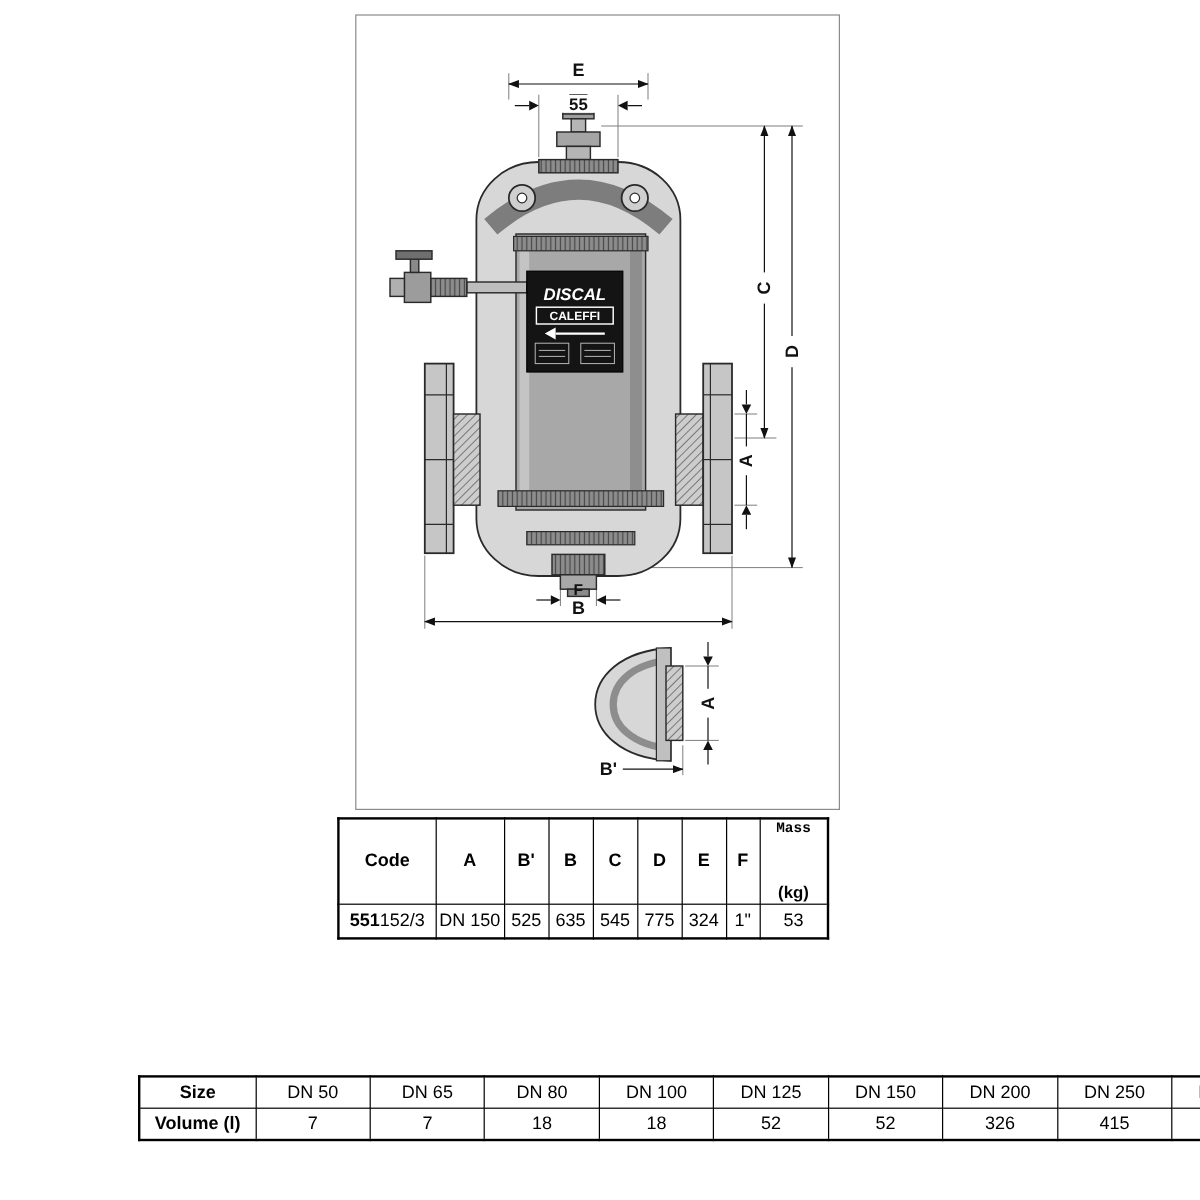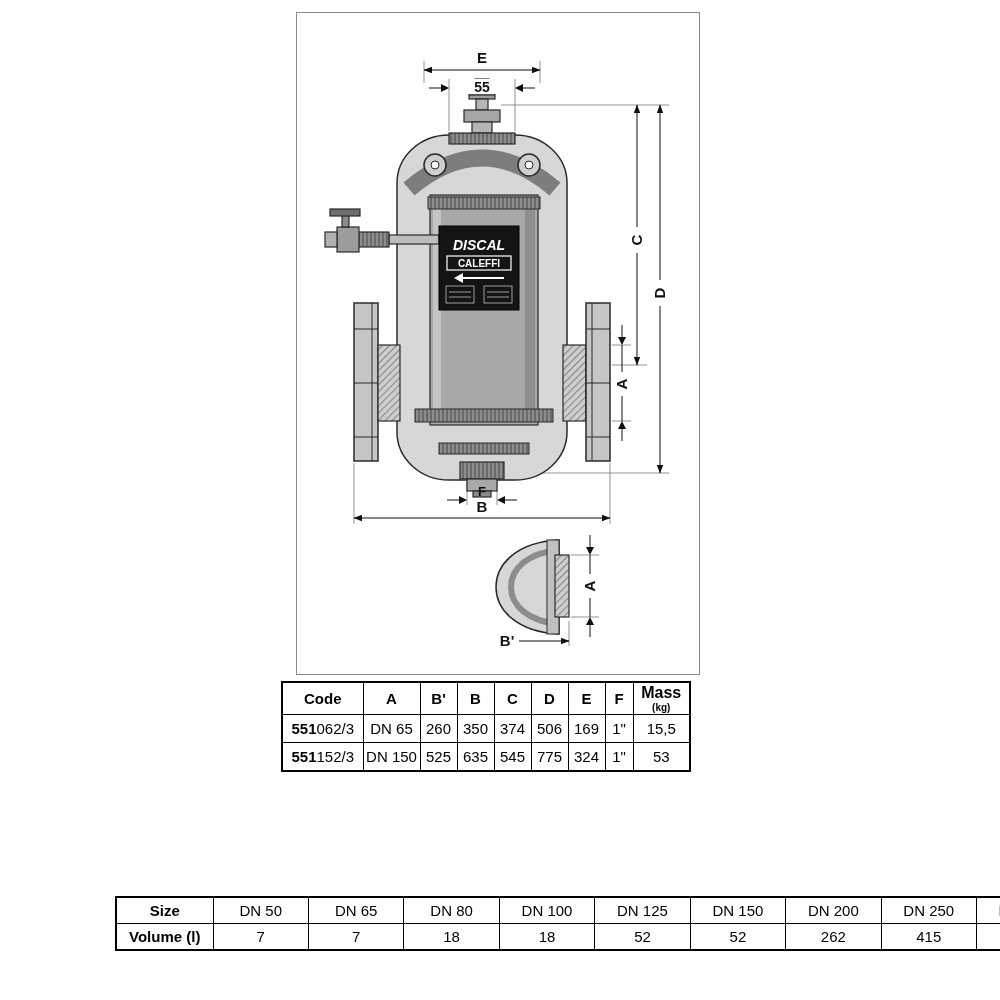--- a/index.html
+++ b/index.html
@@ -3,22 +3,22 @@
 <meta charset="utf-8">
 <style>
   html,body{margin:0;padding:0;background:#fff;}
   body{width:1000px;height:1000px;position:relative;font-family:"Liberation Sans",sans-serif;color:#000;}
   .drawing-frame{position:absolute;left:296px;top:12px;width:404px;height:663px;border:1px solid #8a8a8a;background:#fff;box-sizing:border-box;}
   svg text{font-family:"Liberation Sans",sans-serif;}
 
   .dim-table{position:absolute;left:281px;top:681px;width:408px;border-collapse:collapse;table-layout:fixed;font-size:15px;border:2px solid #000;}
   .dim-table th,.dim-table td{border:1px solid #000;text-align:center;vertical-align:middle;padding:1px 0;height:25px;overflow:hidden;white-space:nowrap;}
   .dim-table th{font-weight:bold;}
-  .mass-l1{font-size:16px;font-weight:bold;line-height:1.1;}
-  .mass-l2{font-size:10px;font-weight:bold;line-height:1.1;}
+  .mass-l1{font-size:12px;font-weight:bold;line-height:1.1;font-family:Liberation Mono, monospace;}
+  .mass-l2{font-size:14px;font-weight:bold;line-height:1.1;margin-top:39px;}
   .code-cell{font-weight:normal;}
   .code-cell b{font-weight:bold;}
 
   .vol-table{position:absolute;left:115px;top:896px;width:958px;border-collapse:collapse;table-layout:fixed;font-size:15px;border:2px solid #000;}
   .vol-table th,.vol-table td{border:1px solid #000;text-align:center;vertical-align:middle;padding:1px 0;height:23px;white-space:nowrap;}
   .vol-table th{font-weight:bold;}
 </style>
 </head>
 <body>
 
@@ -215,31 +215,20 @@
         <th>E</th>
         <th>F</th>
         <th>
           <div class="mass-l1">Mass</div>
           <div class="mass-l2">(kg)</div>
         </th>
       </tr>
   </thead>
   <tbody>
       <tr>
-        <td class="code-cell"><b>551</b>062/3</td>
-        <td>DN 65</td>
-        <td>260</td>
-        <td>350</td>
-        <td>374</td>
-        <td>506</td>
-        <td>169</td>
-        <td>1"</td>
-        <td>15,5</td>
-      </tr>
-      <tr>
         <td class="code-cell"><b>551</b>152/3</td>
         <td>DN 150</td>
         <td>525</td>
         <td>635</td>
         <td>545</td>
         <td>775</td>
         <td>324</td>
         <td>1"</td>
         <td>53</td>
       </tr>
@@ -273,18 +262,18 @@
         <td>DN 300</td>
       </tr>
     <tr>
       <th>Volume (l)</th>
     <td>7</td>
         <td>7</td>
         <td>18</td>
         <td>18</td>
         <td>52</td>
         <td>52</td>
-        <td>262</td>
+        <td>326</td>
         <td>415</td>
         <td>639</td>
       </tr>
   </tbody>
 </table>
 
 </body></html>

